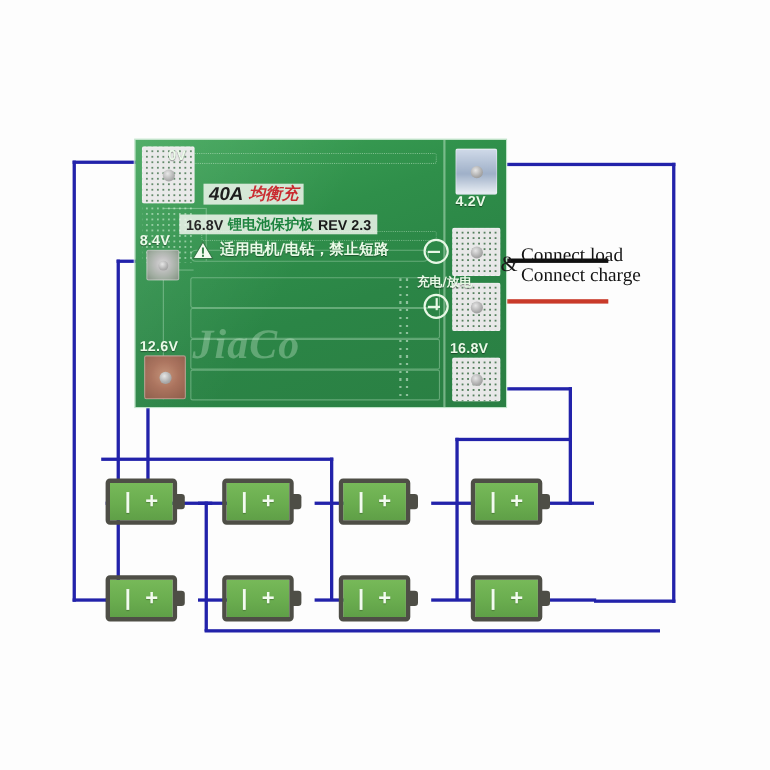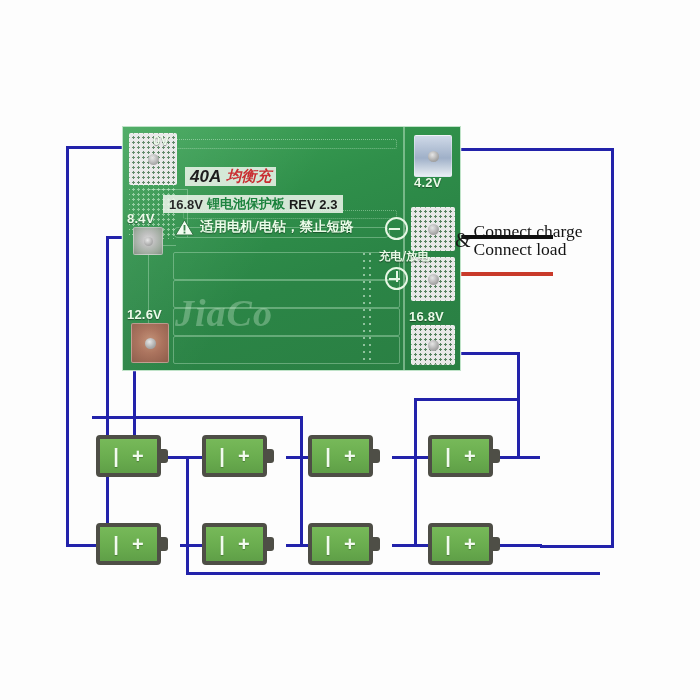--- a/index.html
+++ b/index.html
@@ -423,22 +423,22 @@
         <rect x="8.6" y="6" width="1.8" height="5.6" fill="#2f7a43"></rect>
         <rect x="8.6" y="12.6" width="1.8" height="1.9" fill="#2f7a43"></rect>
       </svg>
       <span class="warn-text">适用电机/电钻，禁止短路</span>
     </div>
   </div>
 
   <div id="callout">
     <span class="amp-sign">&amp;</span>
     <span class="lines">
+      <span>Connect load</span>
       <span>Connect charge</span>
-      <span>Connect load</span>
     </span>
   </div>
 
   <div class="cell" style="left:96px; top:435px;">
     <span class="term">|</span>
     <span class="term">+</span>
     <span class="nub"></span>
   </div>
   <div class="cell" style="left:202px; top:435px;">
     <span class="term">|</span>

